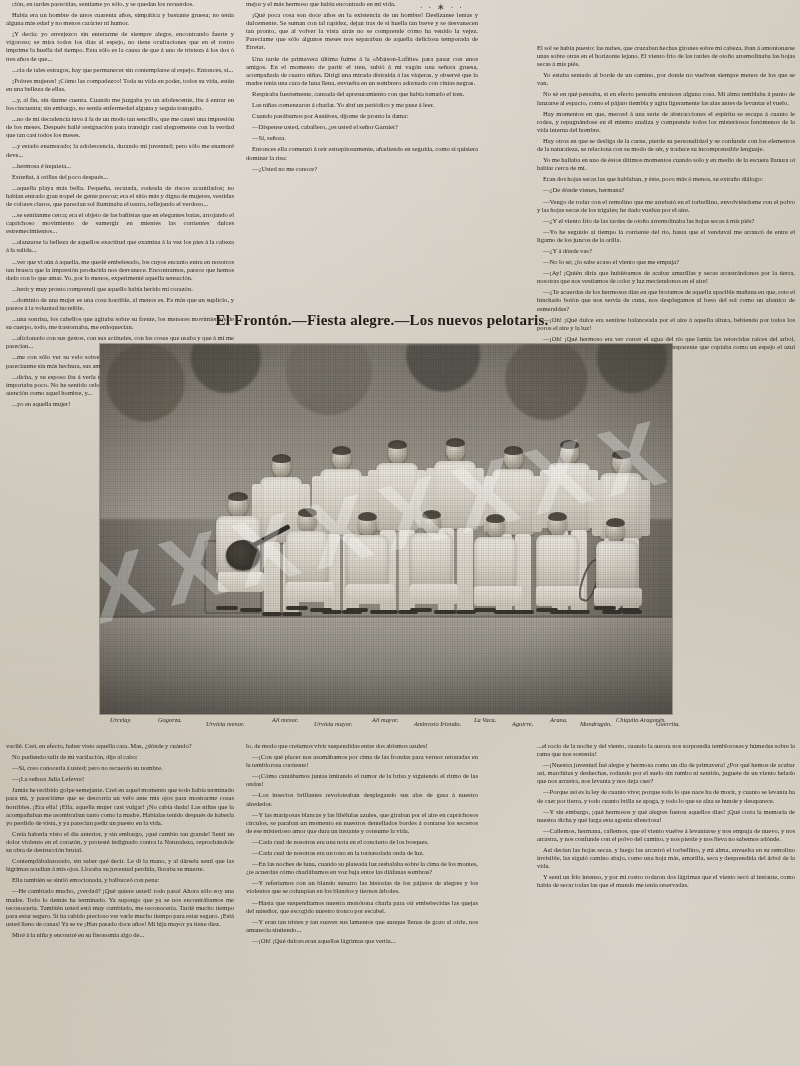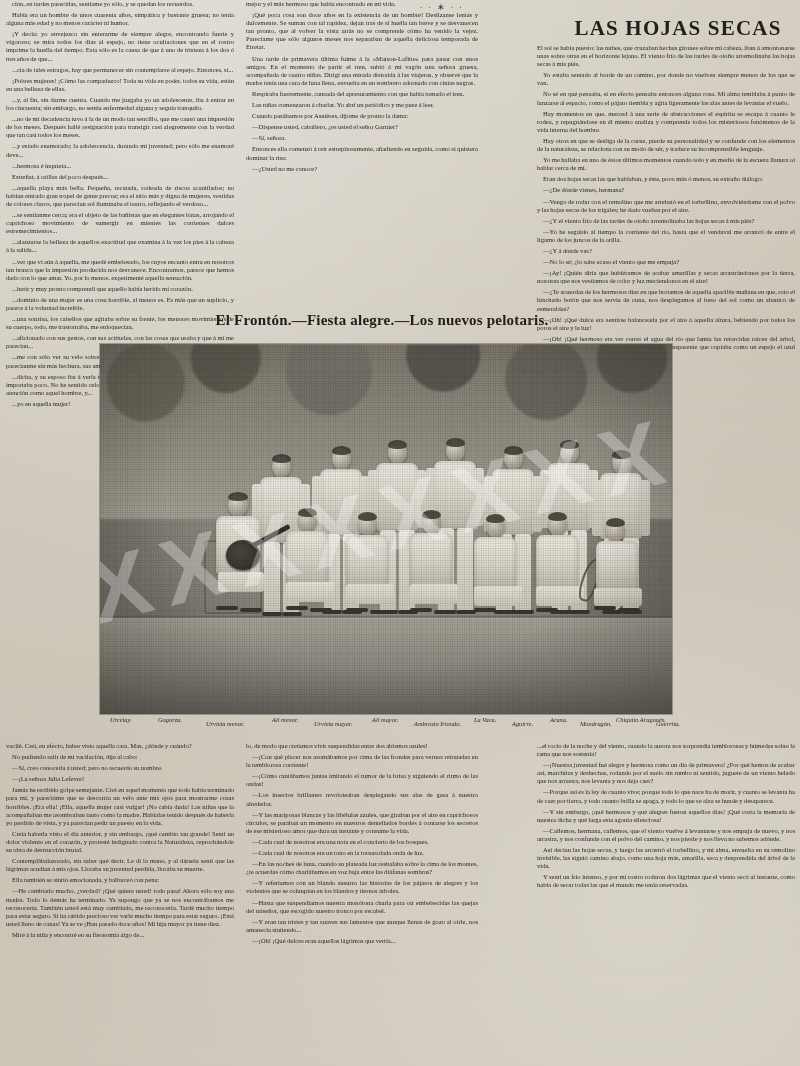--- a/index.html
+++ b/index.html
@@ -235,21 +235,20 @@
     letter-spacing: 2px;
   }
 </style>
 </head>
 <body>
 
 <div class="page">
 
   <div class="grain"></div>
 
-  <div class="masthead">LAS HOJAS SECAS</div>
 
   <div class="dots">∙ ∙ ∗ ∙ ∙</div>
 
   <div class="col colA">
     <p>ción, en tardes parecidas, sentíame yo sólo, y se quedan los recuerdos.</p>
     <p>Había era un hombre de unos cuarenta años, simpática y bastante gruesa; no tenía alguna más edad y no menos carácter ni humor.</p>
     <p>¡Y decía: yo envejezco sin enterarme de siempre alegre, encontrando fuerte y vigoroso; se mira todos los días al espejo, no tiene ocultaciones que en el rostro imprime la huella del tiempo. Esta sólo es la causa de que á uno de tristeza á los dos ó tres años de que...</p>
     <p>...cia de tales estragos, hay que permanecer sin contemplarse al espejo. Entonces, sí...</p>
     <p>¡Pobres mujeres! ¡Cómo las compadezco! Toda su vida en poder, todos su vida, están en una belleza de ellas.</p>
     <p>...y, al fin, sin darme cuenta. Cuando me juzgaba yo un adolescente, iba á entrar en los cincuenta; sin embargo, no sentía enfermedad alguna y seguía tranquilo.</p>

